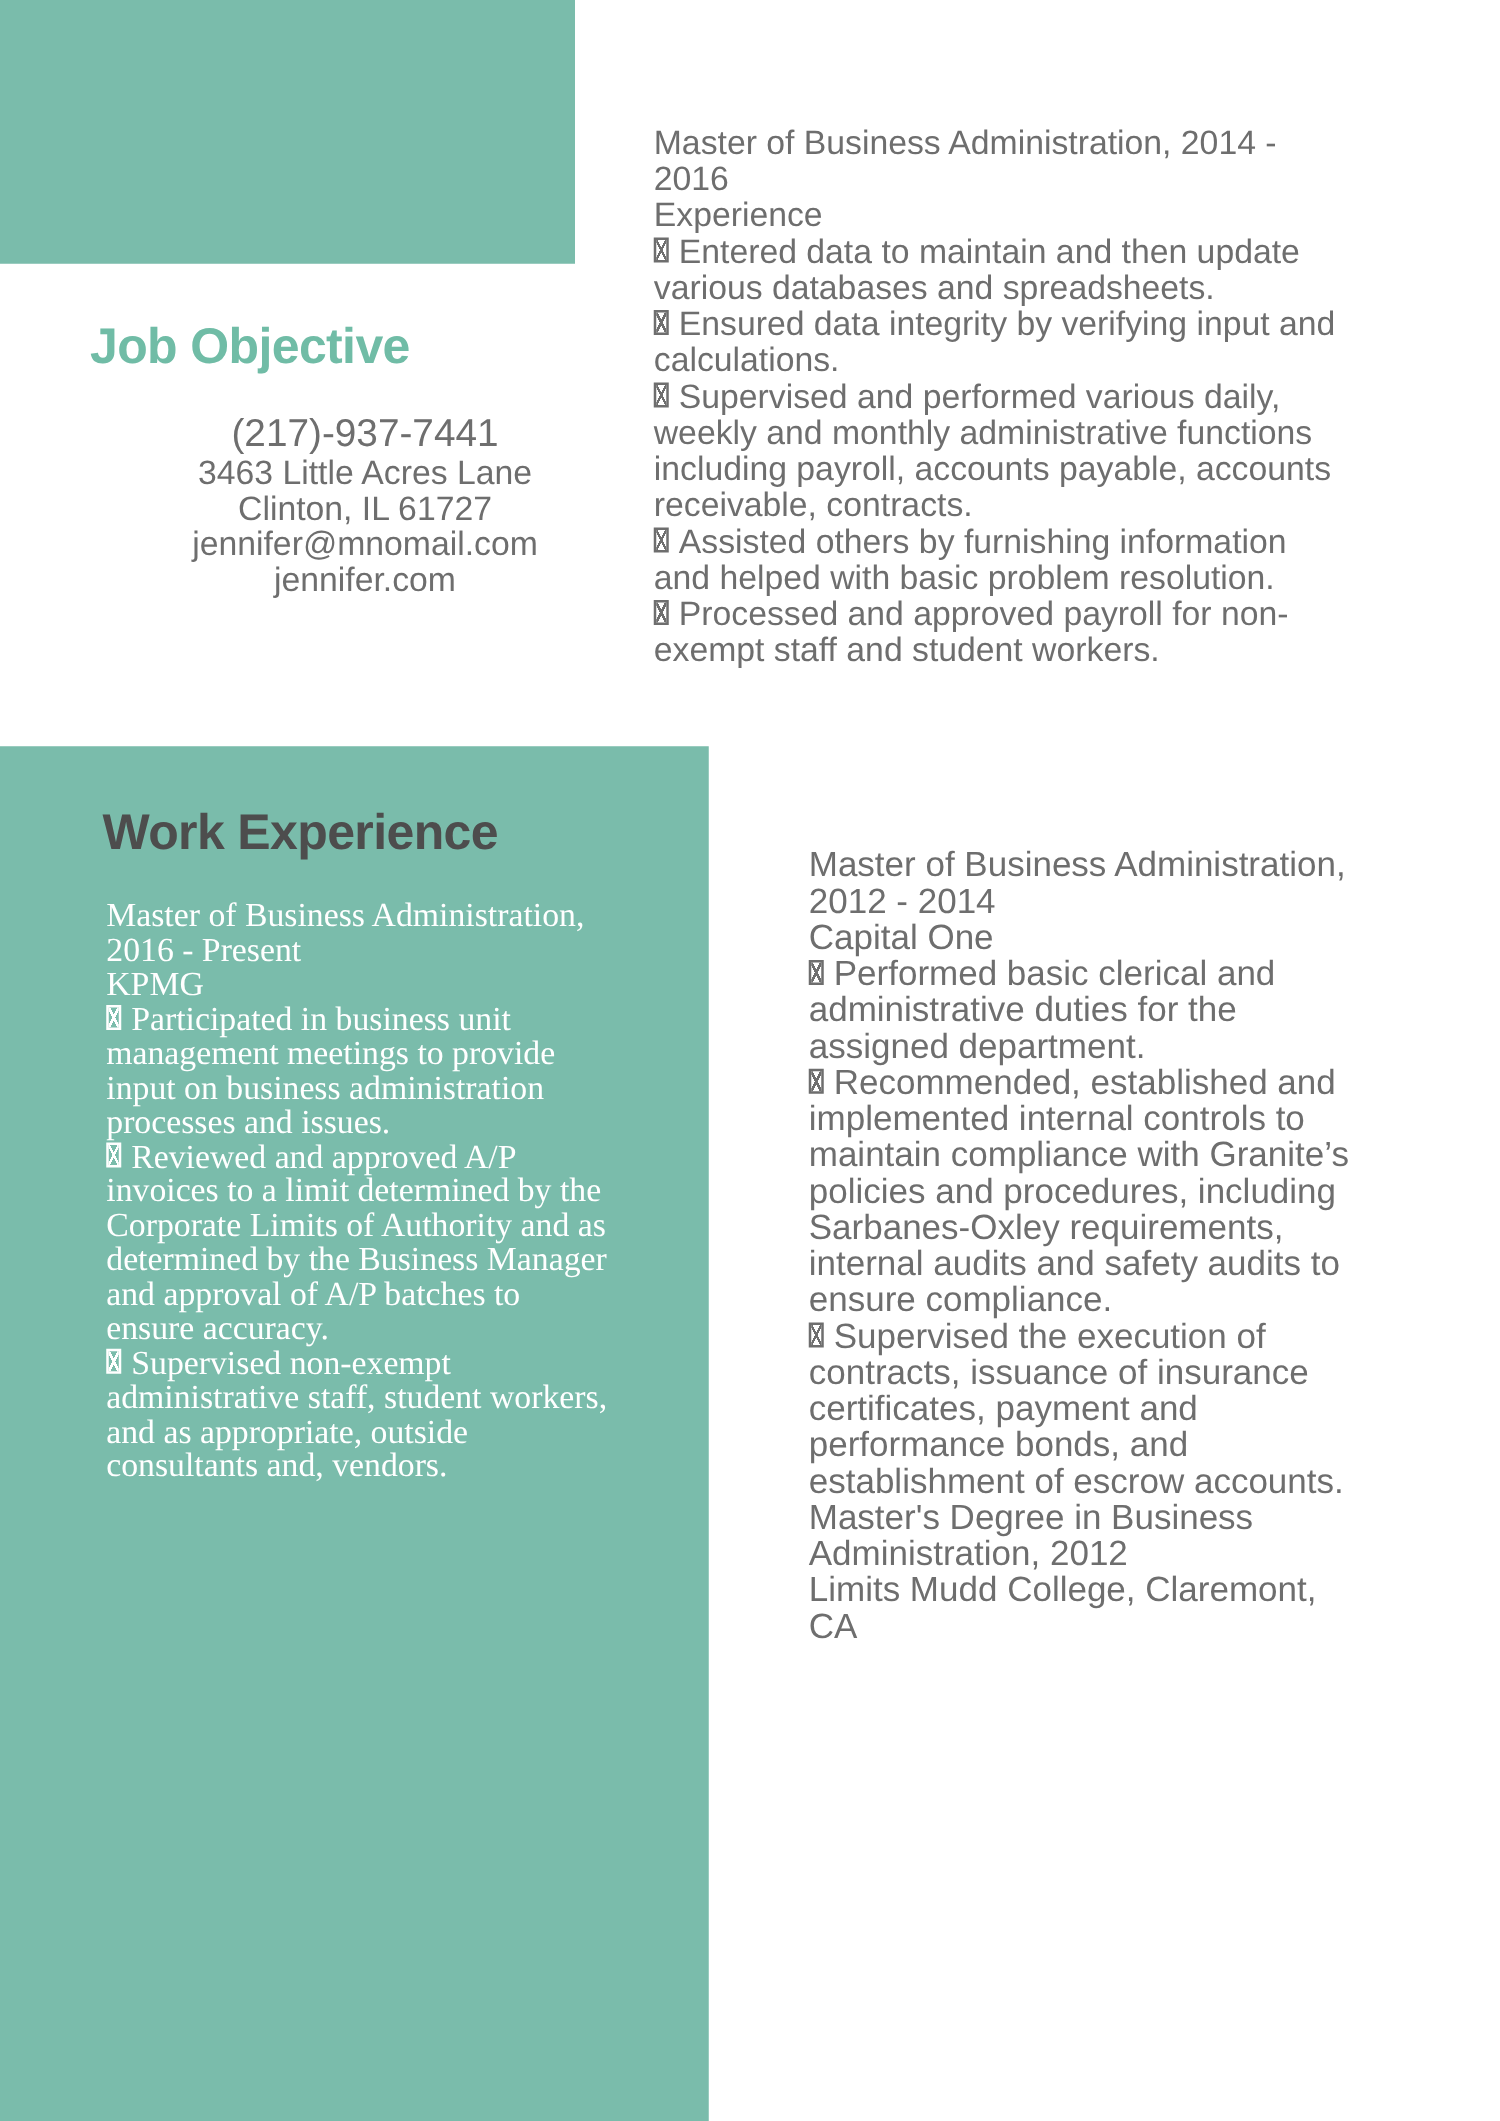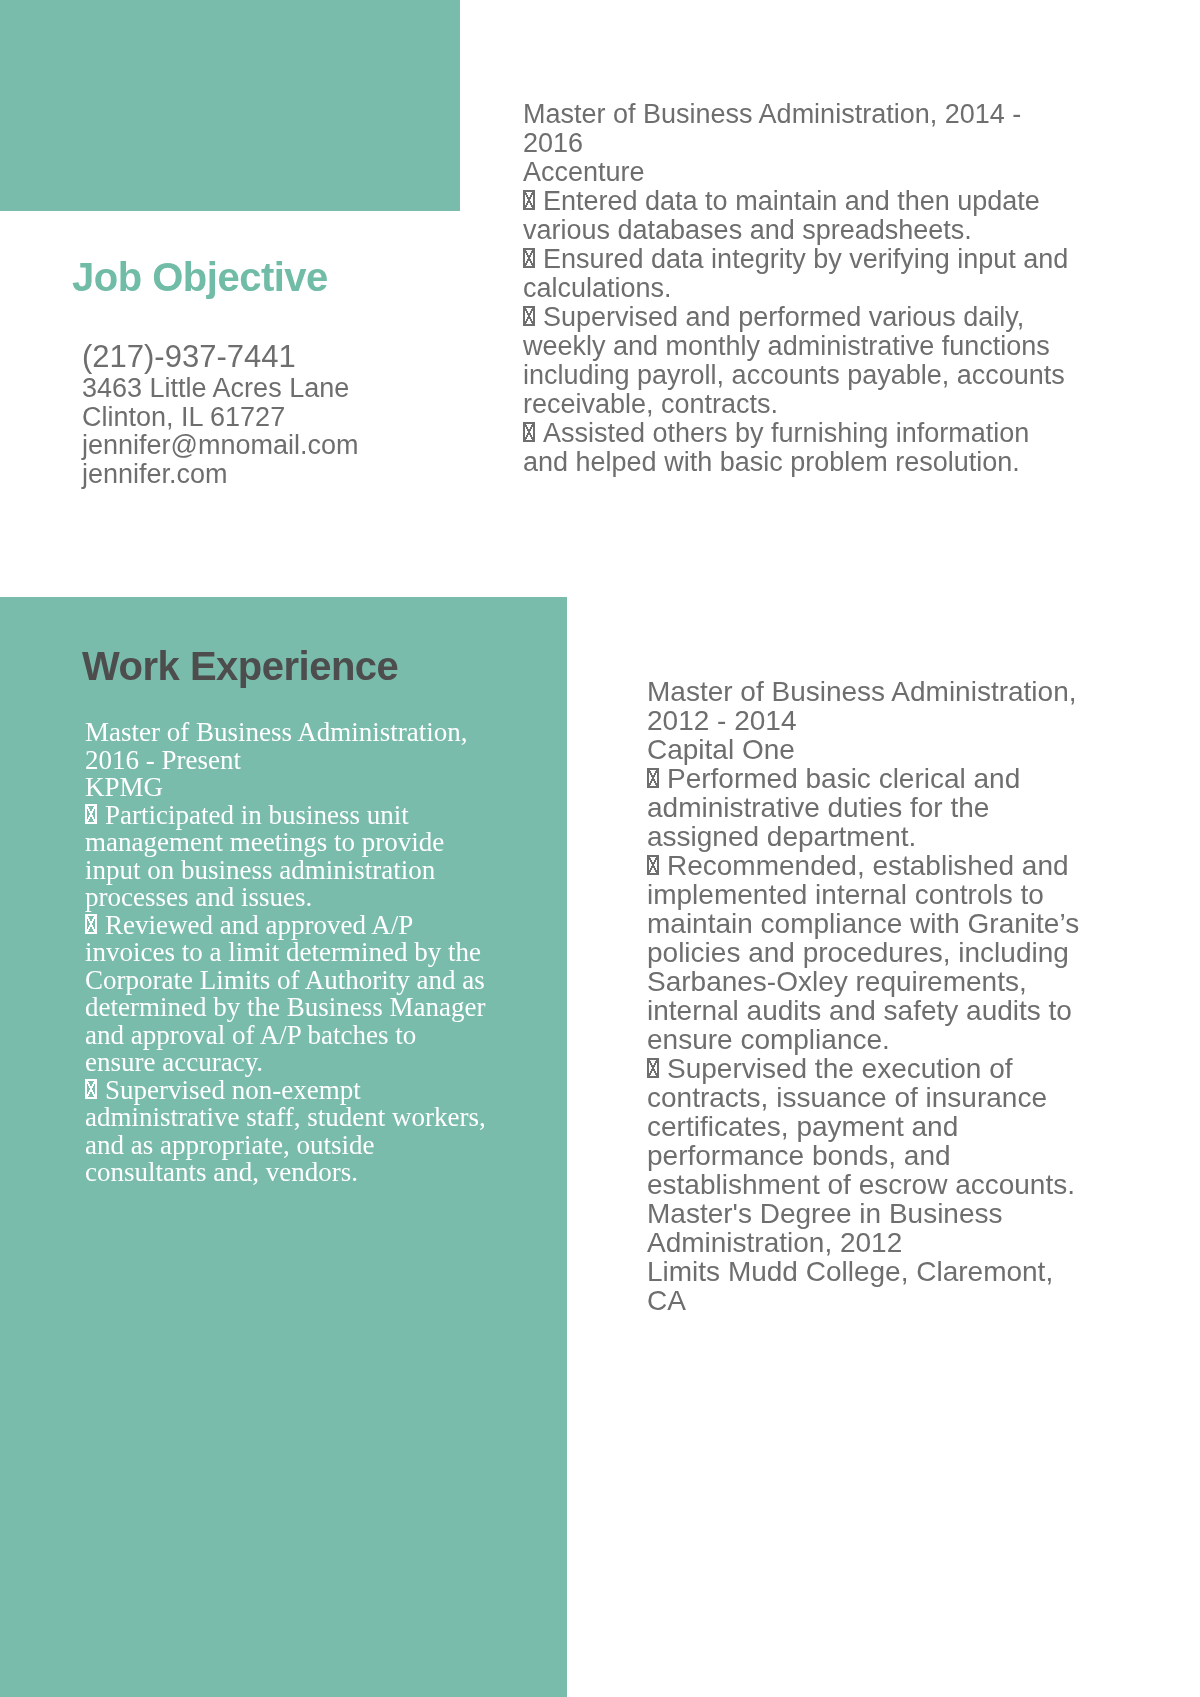--- a/index.html
+++ b/index.html
@@ -22,25 +22,26 @@
     font-size: 40px;
     font-weight: 700;
     letter-spacing: -0.5px;
     white-space: nowrap;
   }
   #objective-heading { left: 72px; top: 255px; color: var(--heading_teal, #70BCA6); }
   #wx-heading        { left: 82px; top: 644px; color: var(--heading_dark, #4D4D4D); }
 
   .contact {
     position: absolute;
-    left: 82px; top: 339px;
+    left: 82px; top: 329px;
     width: 420px;
     color: var(--body_gray, #6E6E6E);
     font-size: 27px;
     line-height: 28.5px;
+    text-align: center;
   }
   .contact .phone { font-size: 31px; line-height: 35px; }
 
   .col { position: absolute; }
   .para { margin: 0; }
 
   #top-right-col {
     left: 523px; top: 100px; width: 556px;
     color: var(--body_gray, #6E6E6E);
     font-size: 27px; line-height: 29px;
@@ -81,25 +82,26 @@
   <div class="contact">
     <div class="para phone">(217)-937-7441</div>
     <div class="para">3463 Little Acres Lane</div>
     <div class="para">Clinton, IL 61727</div>
     <div class="para">jennifer@mnomail.com</div>
     <div class="para">jennifer.com</div>
   </div>
 
   <div class="col" id="top-right-col">
       <p class="para">Master of Business Administration, 2014 - 2016</p>
-      <p class="para">Accenture</p>
+      <p class="para">Experience</p>
       <p class="para"><span class="notdef"></span>Entered data to maintain and then update various databases and spreadsheets.</p>
       <p class="para"><span class="notdef"></span>Ensured data integrity by verifying input and calculations.</p>
       <p class="para"><span class="notdef"></span>Supervised and performed various daily, weekly and monthly administrative functions including payroll, accounts payable, accounts receivable, contracts.</p>
       <p class="para"><span class="notdef"></span>Assisted others by furnishing information and helped with basic problem resolution.</p>
+      <p class="para"><span class="notdef"></span>Processed and approved payroll for non-exempt staff and student workers.</p>
     </div>
 
   <h2 class="section-heading" id="wx-heading">Work Experience</h2>
 
   <div class="col" id="left-col">
       <p class="para">Master of Business Administration, 2016 - Present</p>
       <p class="para">KPMG</p>
       <p class="para"><span class="notdef"></span>Participated in business unit management meetings to provide input on business administration processes and issues.</p>
       <p class="para"><span class="notdef"></span>Reviewed and approved A/P invoices to a limit determined by the Corporate Limits of Authority and as determined by the Business Manager and approval of A/P batches to ensure accuracy.</p>
       <p class="para"><span class="notdef"></span>Supervised non-exempt administrative staff, student workers, and as appropriate, outside consultants and, vendors.</p>

